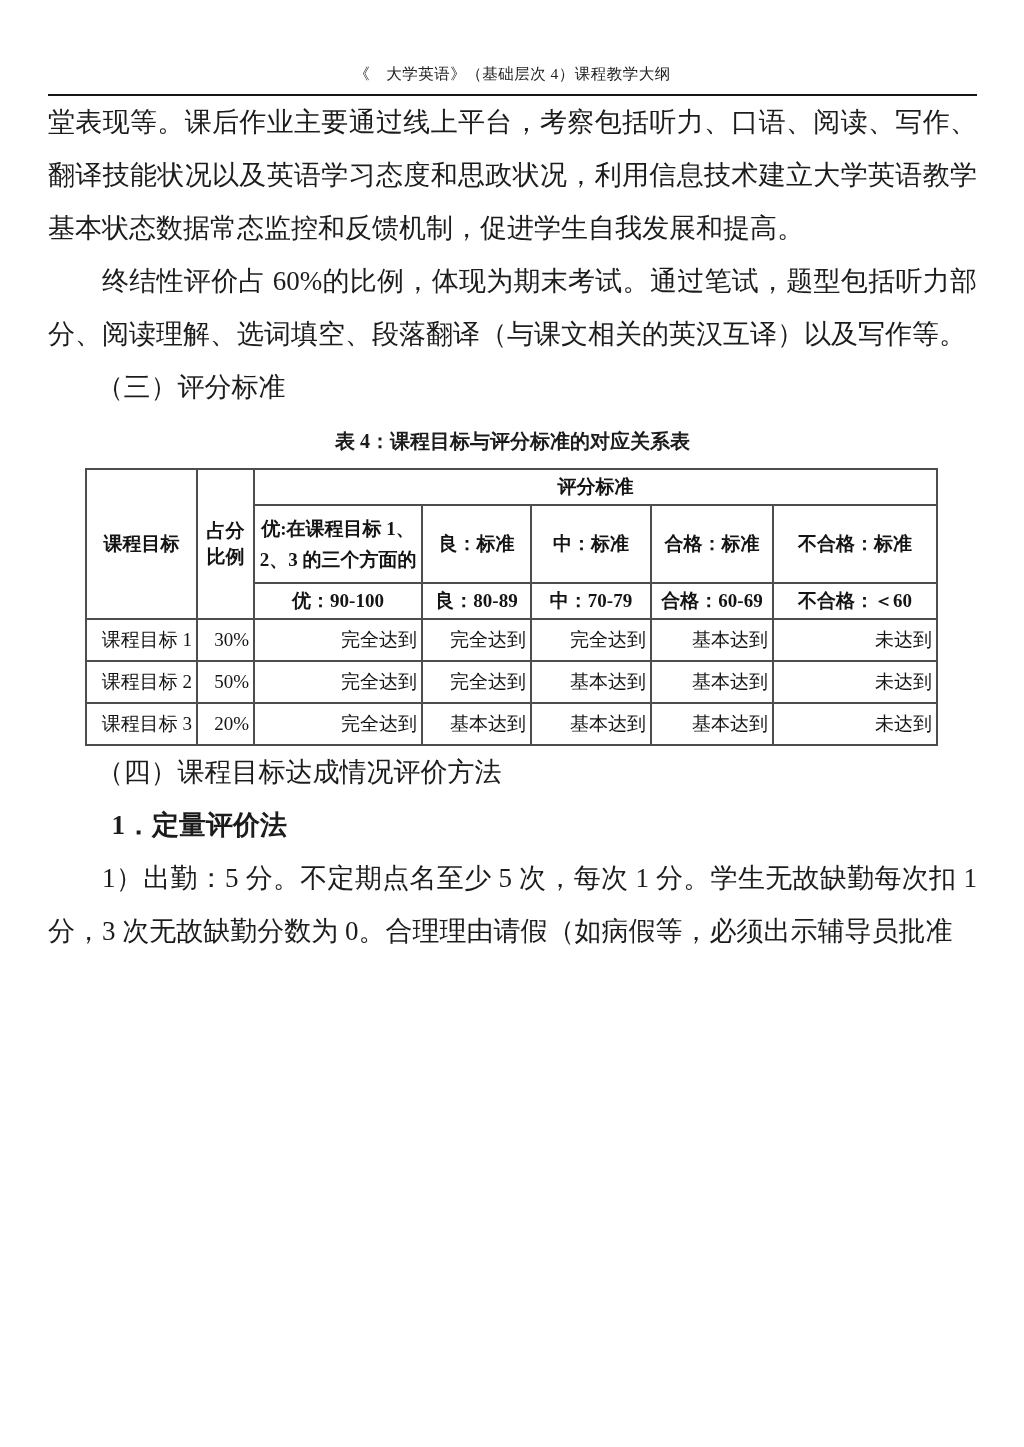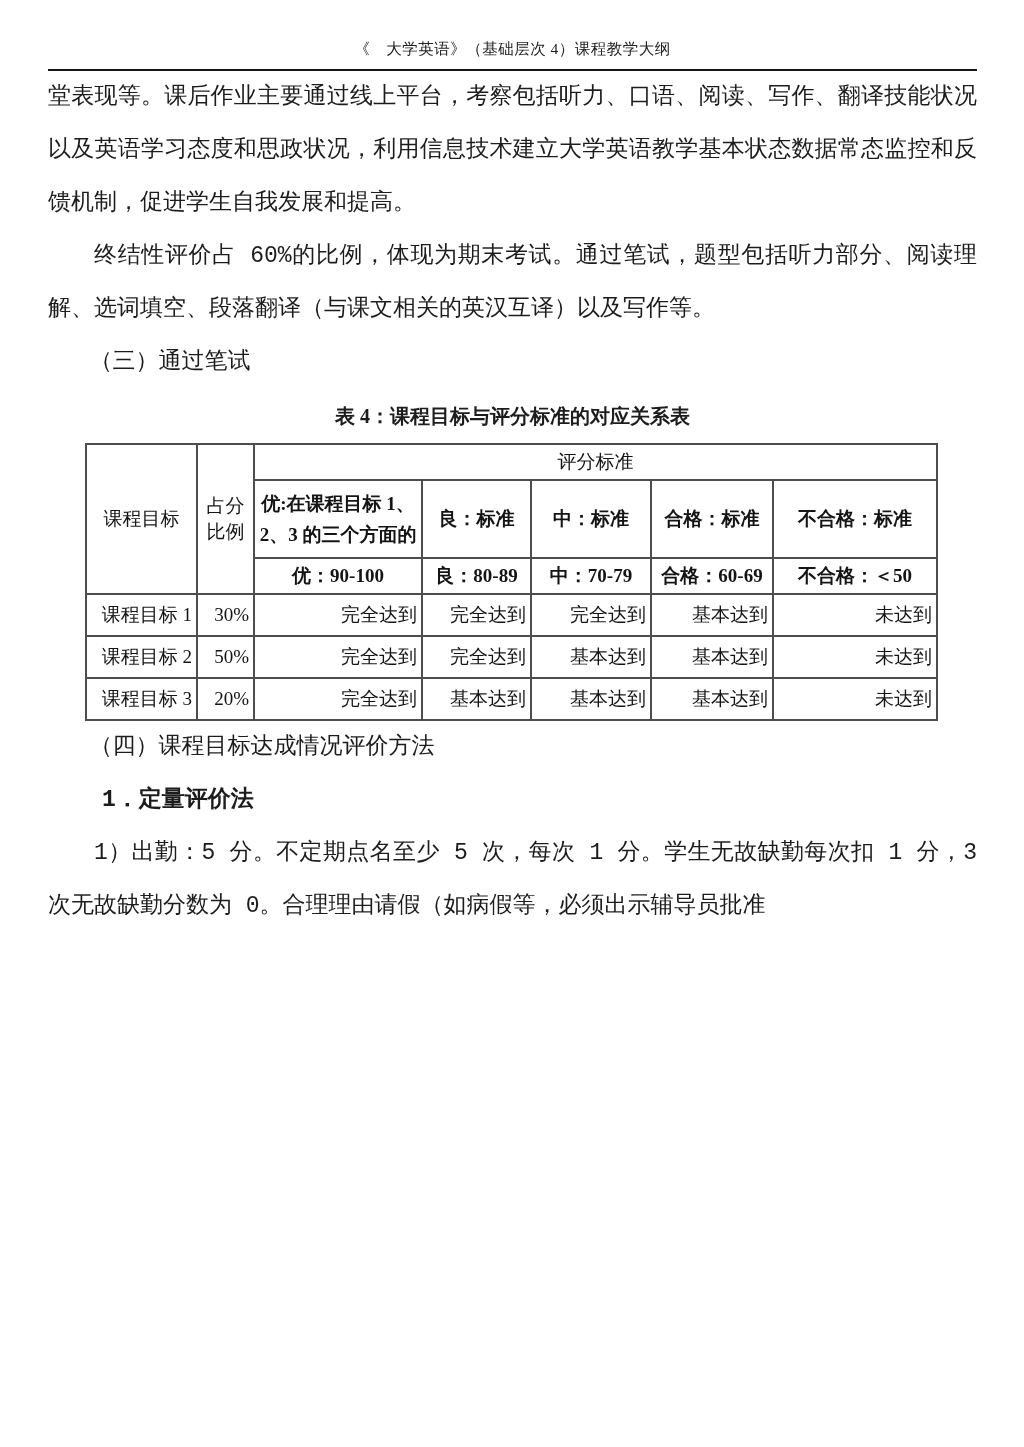--- a/index.html
+++ b/index.html
@@ -2,40 +2,39 @@
 <html><head>
 <meta charset="utf-8">
 <style>
   html,body{margin:0;padding:0;background:#e8e8e8;}
   .page{
     position:relative;
     width:1024px;height:1447px;
     margin:0 auto;
     background:#ffffff;
     box-sizing:border-box;
-    padding:39px 47px 0 48px;
+    padding:64px 47px 0 48px;
     font-family:"Liberation Serif","DejaVu Serif",serif;
     color:#1c1c1c;
     overflow:hidden;
   }
   .doc-header{
     text-align:center;
     font-size:15.5px;
     letter-spacing:.5px;
     color:#222;
     padding-bottom:9px;
     border-bottom:2px solid #161616;
   }
   .body-p{
     margin:0;
-    font-size:23px;
+    font-size:27px;
     line-height:53px;
     text-align:justify;
     text-indent:2em;
-    font-family:Liberation Mono, monospace;
   }
   .no-indent{text-indent:0;}
   .paren-indent{text-indent:1.8em;}
   .heading{
     font-weight:bold;
     text-indent:2.35em;
   }
   .table-title{
     height:54px;
     line-height:54px;
@@ -52,21 +51,21 @@
     color:#141414;
   }
   table.grading td{
     border:2px solid #4d4d4d;
     text-align:center;
     vertical-align:middle;
     padding:2px 4px;
     box-sizing:border-box;
   }
   table.grading{border:2px solid #3c3c3c;}
-  tr.hrow1 td{height:36px;font-weight:normal;}
+  tr.hrow1 td{height:36px;font-weight:bold;}
   tr.hrow2 td{height:78px;font-weight:bold;line-height:1.65;}
   tr.hrow3 td{height:36px;font-weight:bold;text-align:center;}
   tr.drow td{height:42px;font-weight:400;text-align:right;}
   td.al{text-align:left;padding-left:10px;}
   td.vtop{vertical-align:top;padding-top:6px;margin-left:12px;}
   .ws-pre{white-space:pre-line;}
   .page-footer{
     position:absolute;
     top:1304px;left:0;
     width:100%;
@@ -81,21 +80,21 @@
 <body>
 
 <div class="page">
 
   <div class="doc-header">
     <span>《　大学英语》（基础层次 4）课程教学大纲</span>
   </div>
 
   <p class="body-p no-indent">堂表现等。课后作业主要通过线上平台，考察包括听力、口语、阅读、写作、翻译技能状况以及英语学习态度和思政状况，利用信息技术建立大学英语教学基本状态数据常态监控和反馈机制，促进学生自我发展和提高。</p>
   <p class="body-p">终结性评价占 60%的比例，体现为期末考试。通过笔试，题型包括听力部分、阅读理解、选词填空、段落翻译（与课文相关的英汉互译）以及写作等。</p>
-  <p class="body-p paren-indent">（三）通过笔试</p>
+  <p class="body-p paren-indent">（三）评分标准</p>
 
   <div class="table-title">表 4：课程目标与评分标准的对应关系表</div>
 
   <table class="grading">
     <colgroup>
       <col style="width:111px">
       <col style="width:57px">
       <col style="width:168px">
       <col style="width:109px">
       <col style="width:120px">
@@ -115,21 +114,21 @@
         <td>良：标准</td>
         <td>中：标准</td>
         <td>合格：标准</td>
         <td>不合格：标准</td>
       </tr>
       <tr class="hrow3">
         <td>优：90-100</td>
         <td>良：80-89</td>
         <td>中：70-79</td>
         <td>合格：60-69</td>
-        <td>不合格：＜50</td>
+        <td>不合格：＜60</td>
       </tr>
       <tr class="drow">
         <td>课程目标 1</td>
         <td>30%</td>
         <td class="al">完全达到</td>
         <td>完全达到</td>
         <td>完全达到</td>
         <td>基本达到</td>
         <td>未达到</td>
       </tr>

